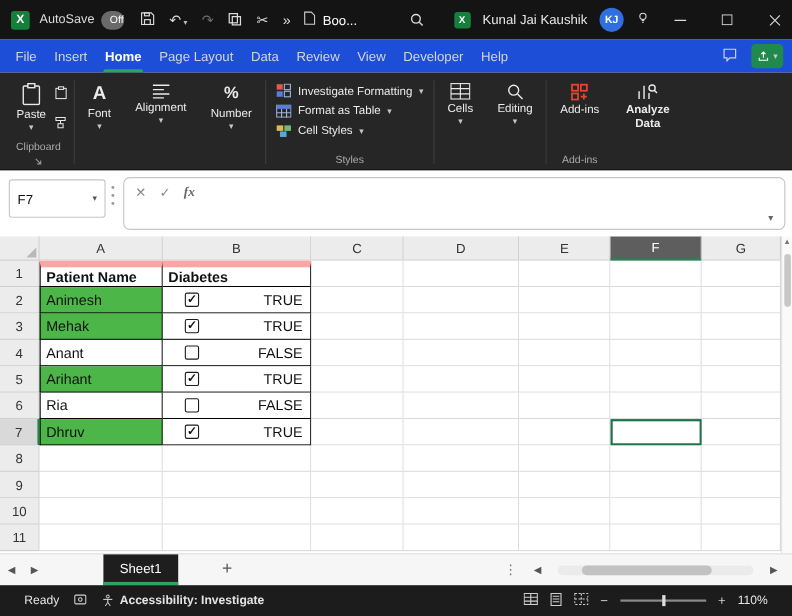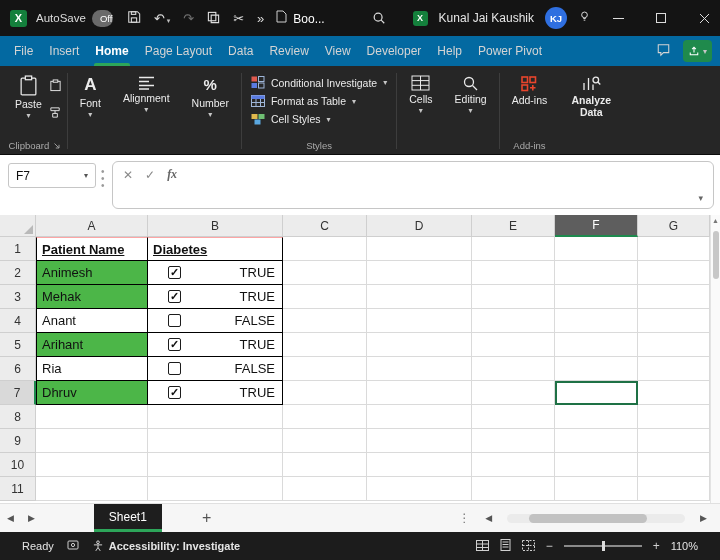--- a/index.html
+++ b/index.html
@@ -21,51 +21,51 @@
   .dim { opacity:.45; }
   .tiny-chev { font-size:7px; color:#bdbdbd; margin-left:2px; }
   .doc-title { display:flex; align-items:flex-end; gap:6px; margin-left:12px; color:#fff; font-size:12px; }
   .search-btn { position:absolute; left:372px; top:0; height:36px; display:flex; align-items:center; }
   .tb-right { margin-left:auto; display:flex; align-items:center; gap:11px; }
   .avatar { width:22px; height:22px; border-radius:50%; background:#2F6FE0; color:#fff;
             font-size:9.5px; font-weight:bold; display:flex; align-items:center; justify-content:center; }
   .winbtn { width:32px; height:36px; display:flex; align-items:center; justify-content:center; }
 
   
-  .menubar { position:absolute; top:36px; left:0; right:0; height:30px; background:#0369a1;
+  .menubar { position:absolute; top:36px; left:0; right:0; height:30px; background:#1d4ed8;
              display:flex; align-items:center; color:#d4d4d4; font-size:12px; padding-left:6px; }
   .mtab { padding:0 8px; height:30px; display:flex; align-items:center; position:relative; }
   .mtab.active { color:#fff; font-weight:bold; }
   .mtab.active::after { content:""; position:absolute; left:7px; right:7px; bottom:0; height:3px;
                         background:#2DA65A; border-radius:2px 2px 0 0; }
   .menu-right { margin-left:auto; display:flex; align-items:center; gap:12px; padding-right:8px; }
   .share-btn { height:22px; background:#1F8A4C; border-radius:4px; display:flex; align-items:center;
                padding:0 5px; gap:3px; color:#fff; }
 
   
   .ribbon { position:absolute; top:66px; left:0; right:0; height:89px; background:#262626;
             border-bottom:1px solid #0b0b0b; display:flex; align-items:stretch; padding:2px 2px 0 4px;
             color:#eaeaea; }
   .rgroup { display:flex; flex-direction:column; align-items:center; padding:2px 4px 0; }
   .rcontent { flex:1; display:flex; align-items:flex-start; }
-  .glabel { font-size:9.5px; color:#ababab; padding:2px 0 3px; display:flex; align-items:center; gap:4px; }
+  .glabel { font-size:9.5px; color:#ababab; padding:2px 0 3px; display:flex; align-items:center; gap:4px;flex-direction:column; }
   .sep { width:1px; background:#3d3d3d; margin:5px 1px; }
   .bigbtn { display:flex; flex-direction:column; align-items:center; gap:2px; font-size:10.5px;
             padding:5px 7px 0; color:#ececec; }
   .chev { font-size:8px; color:#c6c6c6; line-height:7px; }
   .bigA { font-size:17px; font-weight:bold; line-height:20px; }
   .pct { font-size:15px; font-weight:bold; line-height:20px; }
   .paste-wrap { display:flex; }
   .paste-side { display:flex; flex-direction:column; gap:9px; padding-top:8px; }
   .styles-stack { display:flex; flex-direction:column; gap:6px; padding:6px 4px 0; font-size:10.5px; }
   .stitem { display:flex; align-items:center; gap:6px; }
 
   
   .formula-band { position:absolute; top:155px; left:0; right:0; height:60px; background:#fff; }
-  .namebox { position:absolute; left:8px; top:8px; width:88px; height:25px; border:1px solid #c6c6c6;
+  .namebox { position:absolute; left:8px; top:8px; width:88px; height:35px; border:1px solid #c6c6c6;
              border-radius:3px; display:flex; align-items:center; font-size:12px; color:#111; padding:0 7px; }
   .namebox .nb-chev { margin-left:auto; font-size:8px; color:#555; }
   .dots { position:absolute; left:101px; top:13px; color:#9a9a9a; font-size:10px; line-height:7px; }
   .fxbox { position:absolute; left:112px; right:6px; top:6px; height:48px; border:1px solid #c6c6c6;
            border-radius:6px; background:#fff; }
   .fxrow { display:flex; align-items:center; gap:12px; padding:5px 10px; color:#8a8a8a; font-size:12px; }
   .fx { font-family:"Liberation Serif", serif; font-style:italic; font-weight:bold; color:#666; }
   .fx-chev { position:absolute; right:10px; bottom:5px; font-size:9px; color:#666; }
 
   
@@ -76,21 +76,21 @@
   .corner::after { content:""; position:absolute; right:2px; bottom:2px; border-left:9px solid transparent;
                    border-bottom:9px solid #b9b9b9; }
   .ch, .rh { background:#ECECEC; border-right:1px solid #cfcfcf; border-bottom:1px solid #cfcfcf;
              display:flex; align-items:center; justify-content:center; font-size:12px; color:#333; }
   .ch.sel { background:#5E5E5E; color:#fff; border-bottom:2px solid #1E8A4E; }
   .rh.sel { background:#D9D9D9; border-right:2px solid #1E8A4E; }
   .c { background:#fff; border-right:1px solid #DADADA; border-bottom:1px solid #DADADA;
        display:flex; align-items:center; padding:0 5px; overflow:hidden; white-space:nowrap; }
   .tb { border-right:1px solid #000 !important; border-bottom:1px solid #000 !important; }
   .tb.lft { border-left:1px solid #000; }
-  .tb.top { border-top:1px solid #fca5a5;text-decoration:underline; }
+  .tb.top { border-top:6px solid #fca5a5; }
   .b { font-weight:bold; }
   .green { background:#4CB648; }
   .chkcell { padding-left:20px; padding-right:7px; }
   .cb { width:13px; height:13px; border:1.5px solid #1c1c1c; border-radius:2px; background:#fff;
         font-size:11px; line-height:10px; text-align:center; color:#111; font-weight:bold; flex:0 0 auto; }
   .val { margin-left:auto; }
   .selcell { outline:2px solid #1E7145; outline-offset:-2px; }
 
   
   .vscroll { position:absolute; right:0; top:215px; width:10px; height:288px; background:#FAFAFA;
@@ -194,21 +194,20 @@
 <div class="menubar">
   <span class="mtab">File</span>
   <span class="mtab">Insert</span>
   <span class="mtab active">Home</span>
   <span class="mtab">Page Layout</span>
   <span class="mtab">Data</span>
   <span class="mtab">Review</span>
   <span class="mtab">View</span>
   <span class="mtab">Developer</span>
   <span class="mtab">Help</span>
-  <span class="mtab">Power Pivot</span>
   <span class="menu-right">
     <span>
       <svg width="15" height="14" viewBox="0 0 16 16" fill="none" stroke="#d4d4d4" stroke-width="1.2">
           <path d="M2 2h12v9H8l-3 3v-3H2z"></path>
         </svg>
     </span>
     <span class="share-btn">
       <svg width="12" height="12" viewBox="0 0 16 16" fill="none" stroke="#fff" stroke-width="1.4">
           <path d="M8 10V3M5.5 5.5L8 3l2.5 2.5M3 10v3h10v-3"></path>
         </svg>
@@ -290,21 +289,21 @@
   <div class="rgroup">
     <div class="rcontent">
       <div class="styles-stack">
         <div class="stitem">
           <svg width="14" height="13" viewBox="0 0 14 13">
               <rect x="0.5" y="0.5" width="5.5" height="5" fill="#E05A4E"></rect>
               <rect x="0.5" y="7" width="5.5" height="5" fill="#5A7BE0"></rect>
               <rect x="7.5" y="0.5" width="5.5" height="5" fill="none" stroke="#9fb6d8"></rect>
               <rect x="7.5" y="7" width="5.5" height="5" fill="none" stroke="#9fb6d8"></rect>
             </svg>
-          <span>Conditional Investigate</span>
+          <span>Investigate Formatting</span>
           <span class="chev">▾</span>
         </div>
         <div class="stitem">
           <svg width="14" height="12" viewBox="0 0 14 12">
               <rect x="0.5" y="0.5" width="13" height="11" fill="none" stroke="#9fb6d8"></rect>
               <rect x="0.5" y="0.5" width="13" height="3.5" fill="#5A7BE0"></rect>
               <path d="M0.5 7.5h13M5 4v8M9.5 4v8" stroke="#9fb6d8"></path>
             </svg>
           <span>Format as Table</span>
           <span class="chev">▾</span>

